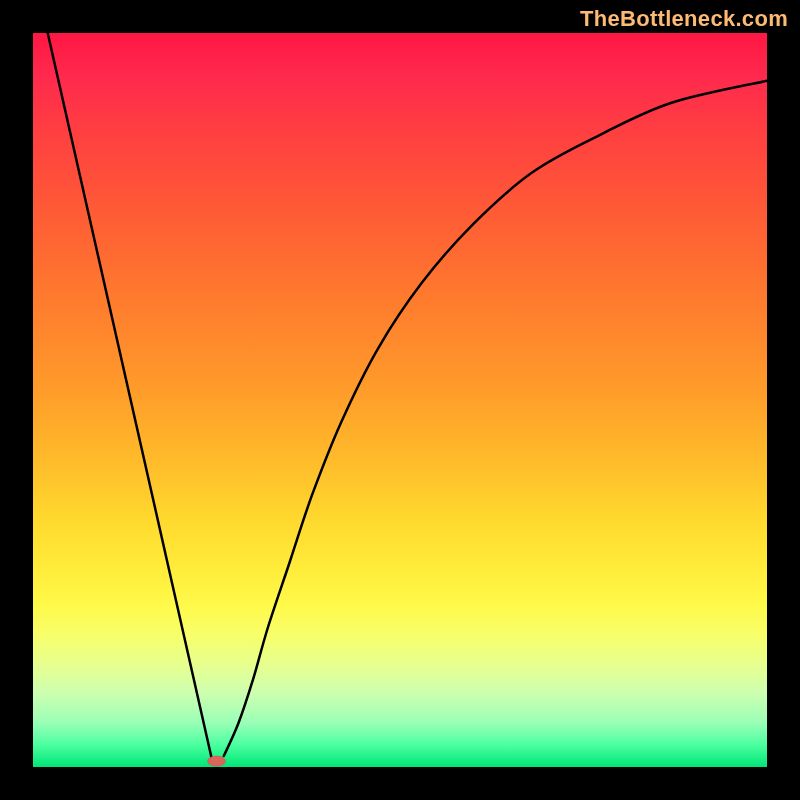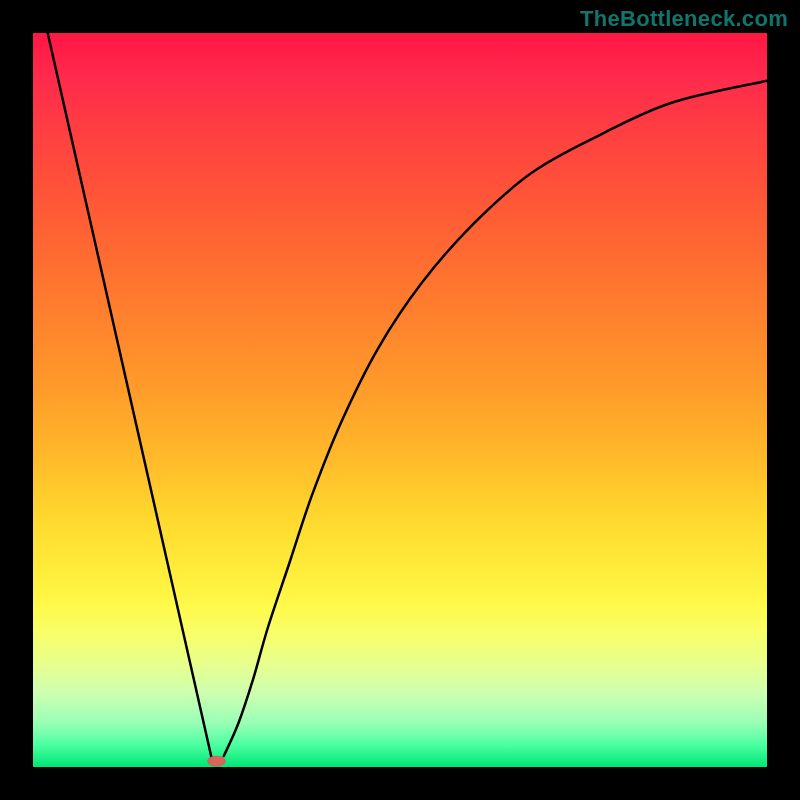--- a/index.html
+++ b/index.html
@@ -43,21 +43,21 @@
       #00e676 100%
     );
   }
   .watermark {
     position: absolute;
     top: 6px;
     right: 12px;
     font-size: 22px;
     font-weight: 600;
     letter-spacing: 0.3px;
-    color: #0f766e;
+    color: #fdba74;
   }
   svg.curve {
     position: absolute;
     left: 0;
     top: 0;
     width: 734px;
     height: 734px;
   }
   .line {
     fill: none;

